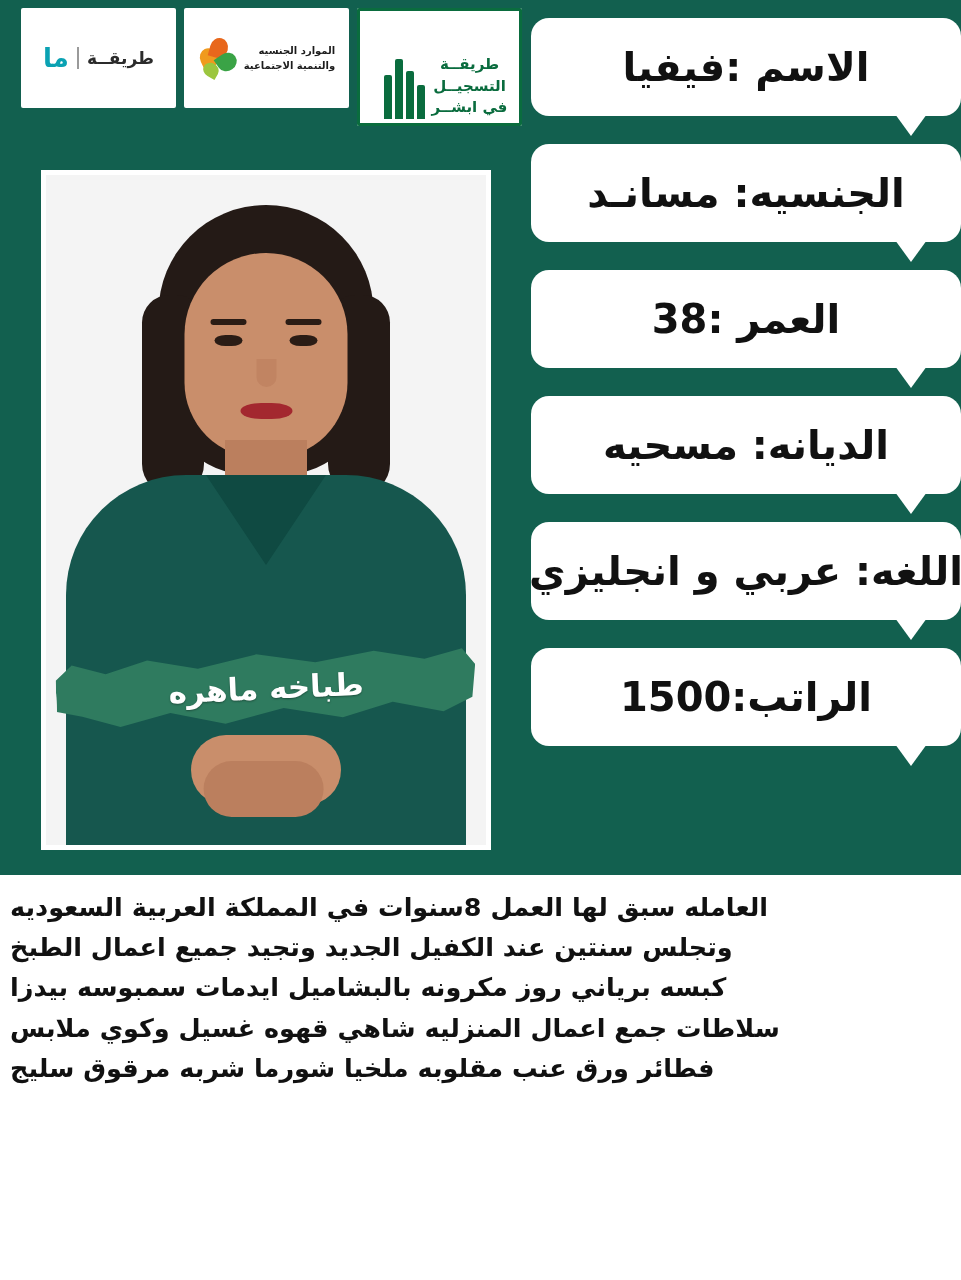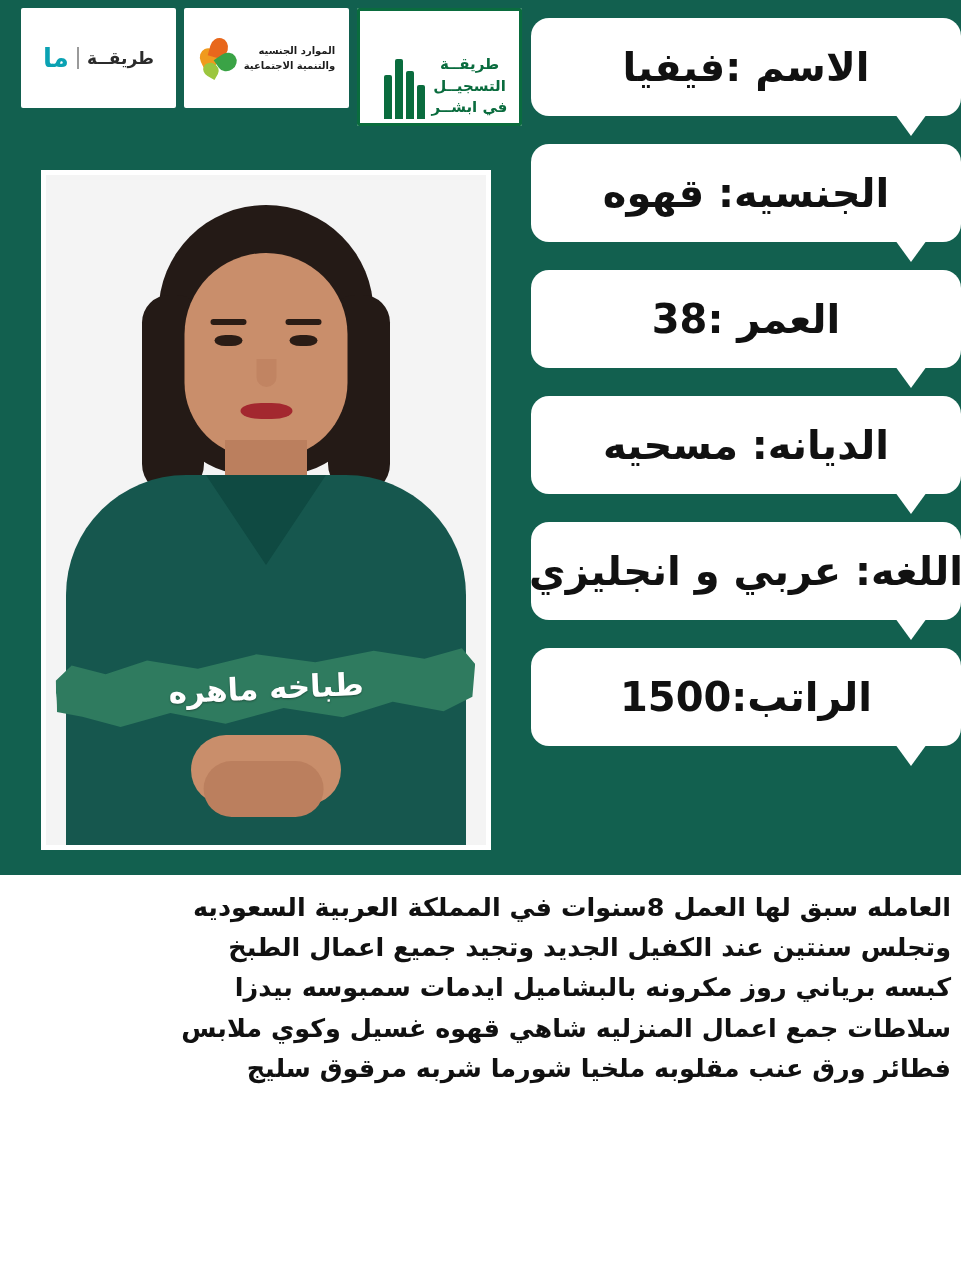--- a/index.html
+++ b/index.html
@@ -230,21 +230,21 @@
     padding: 14px 10px 8px 10px;
     display: flex;
     flex-direction: column;
     justify-content: flex-start;
     gap: 4px;
   }
   .desc p {
     font-size: 25.5px;
     font-weight: 700;
     color: #111111;
-    text-align: right;
+    text-align: left;
     direction: rtl;
     line-height: 1.42;
     white-space: nowrap;
   }
 </style>
 </head>
 <body>
 
 <div class="card">
 
@@ -314,21 +314,21 @@
         <span>طباخه ماهره</span>
       </div>
     </div>
   </div>
 
   <div class="bubbles">
     <div class="bubble">
       <div class="txt">الاسم :فيفيا</div>
     </div>
     <div class="bubble">
-      <div class="txt">الجنسيه: قهوه</div>
+      <div class="txt">الجنسيه: مسانـد</div>
     </div>
     <div class="bubble">
       <div class="txt">العمر :38</div>
     </div>
     <div class="bubble">
       <div class="txt">الديانه: مسحيه</div>
     </div>
     <div class="bubble">
       <div class="txt">اللغه: عربي و انجليزي</div>
     </div>

